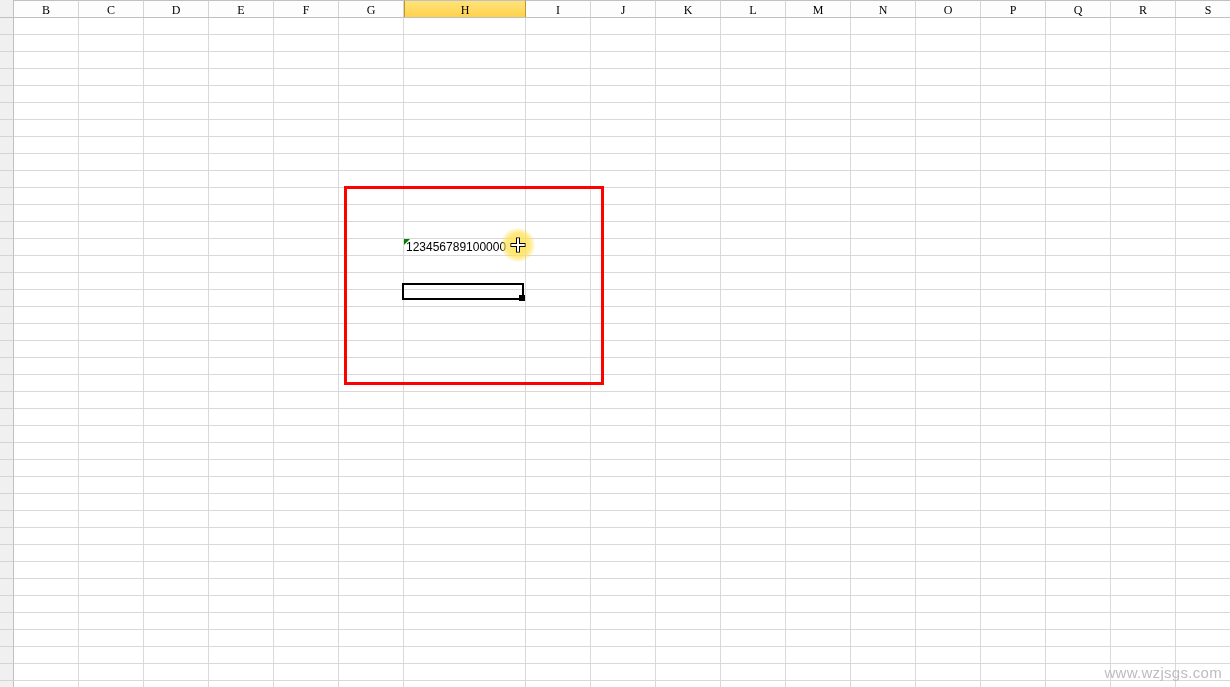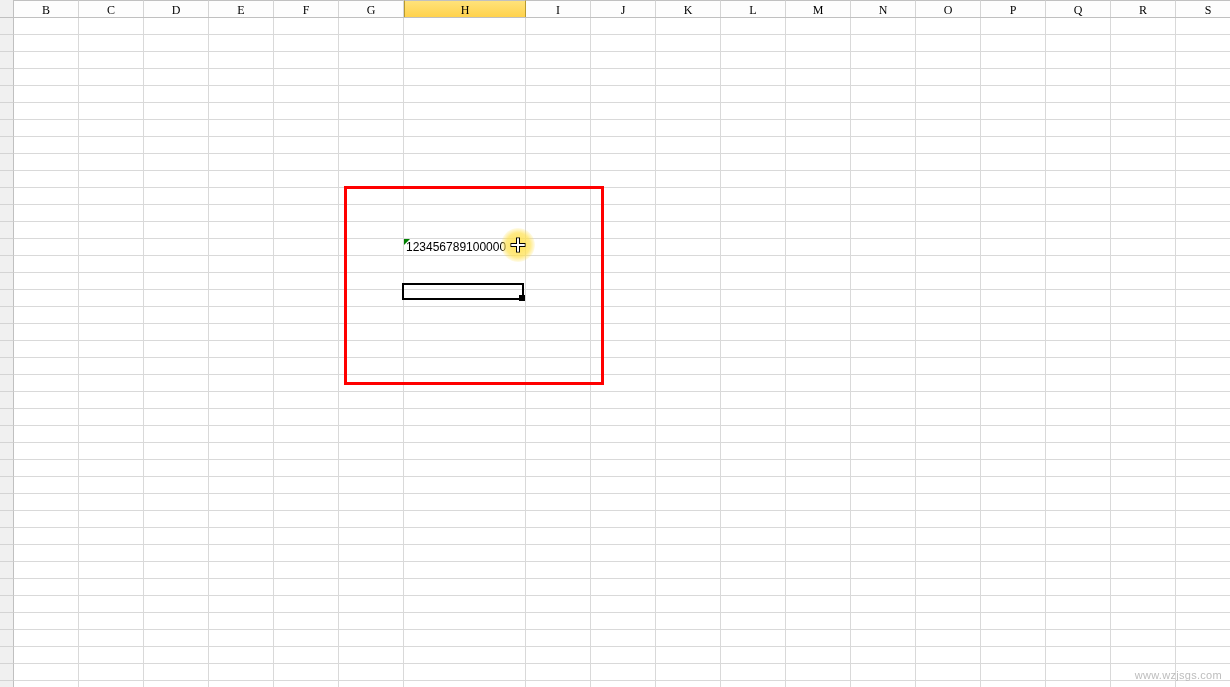--- a/index.html
+++ b/index.html
@@ -124,21 +124,21 @@
       pointer-events: none;
     }
     .cursor-icon svg {
       width: 100%;
       height: 100%;
     }
     .watermark {
       position: absolute;
       right: 8px;
       bottom: 6px;
-      font-size: 11px;
+      font-size: 15px;
       color: #bdbdbd;
       font-family: Arial, sans-serif;
       letter-spacing: 0.3px;
     }
   </style>
 </head>
 <body>
 
 <div class="spreadsheet">
   <div class="col-headers" id="col-headers">

